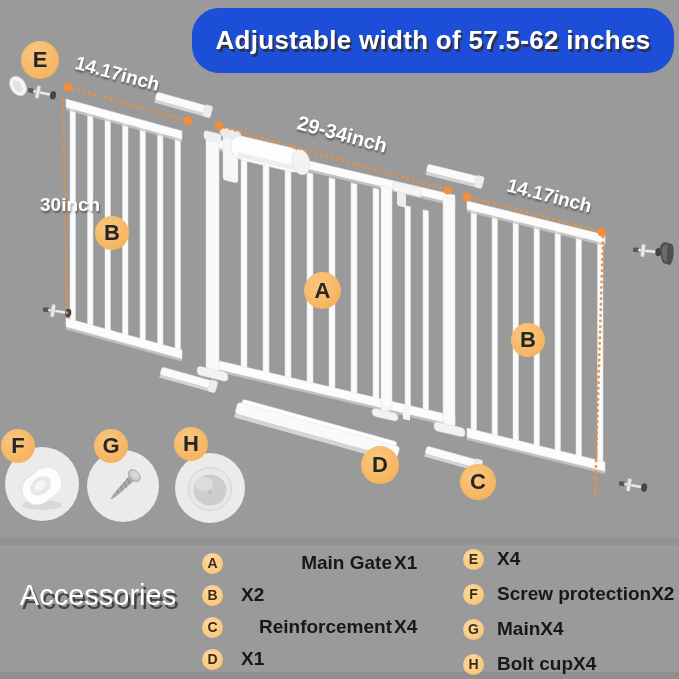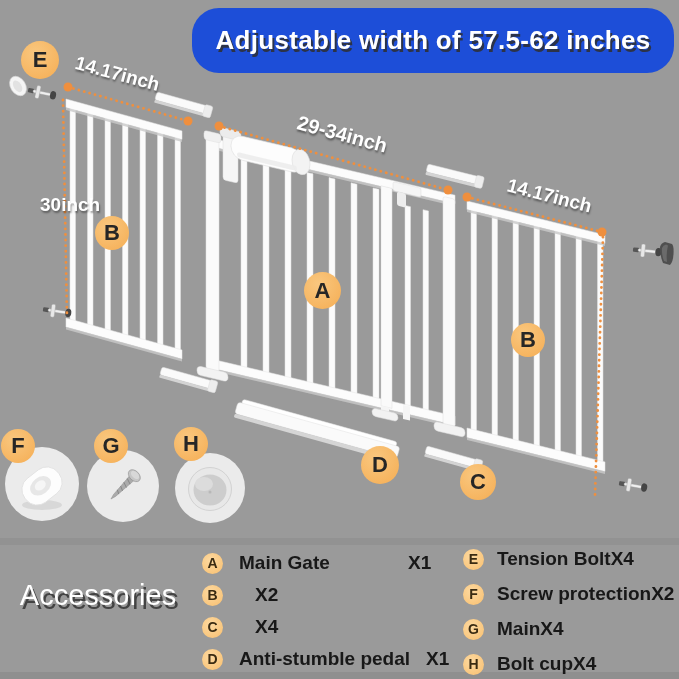--- a/index.html
+++ b/index.html
@@ -33,22 +33,22 @@
   .plist-left{left:202px;top:552px;gap:10px;}
   .plist-right{left:463px;top:548px;gap:13px;}
   .prow{display:flex;align-items:center;height:22px;}
   .badge{width:21px;height:21px;border-radius:50%;flex:0 0 21px;
          background:radial-gradient(circle at 40% 35%, #fdd9a0, #f8bf6f);
          color:#3a2b12;font-size:14px;font-weight:700;
          display:flex;align-items:center;justify-content:center;}
   .plist-left .badge{margin-right:16px;}
   .plist-right .badge{margin-right:13px;}
   .pname,.pqty{font-size:19px;font-weight:700;color:#181818;white-space:nowrap;}
-  .plist-left .pname{min-width:153px;}
-  .plist-left .pqty{margin-left:16px;}
+  .plist-left .pname{min-width:153px;text-align:right;}
+  .plist-left .pqty{margin-left:2px;}
 </style>
 </head>
 <body>
 
 <div class="stage">
 
   <svg class="scene" width="679" height="679" viewBox="0 0 679 679">
     <defs>
       <g id="reinf">
         <rect x="0" y="0" width="56" height="8" rx="2" fill="#fafafa" stroke="#e2e2e2" stroke-width="0.5"></rect>
@@ -224,33 +224,32 @@
       <span class="badge">A</span>
       <span class="pname">Main Gate</span>
       <span class="pqty">X1</span>
     </div>
     <div class="prow">
       <span class="badge">B</span>
       <span class="pqty">X2</span>
     </div>
     <div class="prow">
       <span class="badge">C</span>
+      <span class="pname">Reinforcement</span>
       <span class="pqty">X4</span>
     </div>
     <div class="prow">
       <span class="badge">D</span>
-      <span class="pname">Anti-stumble pedal</span>
       <span class="pqty">X1</span>
     </div>
   </div>
 
   <div class="plist plist-right">
     <div class="prow">
       <span class="badge">E</span>
-      <span class="pname">Tension Bolt</span>
       <span class="pqty">X4</span>
     </div>
     <div class="prow">
       <span class="badge">F</span>
       <span class="pname">Screw protection</span>
       <span class="pqty">X2</span>
     </div>
     <div class="prow">
       <span class="badge">G</span>
       <span class="pname">Main</span>

